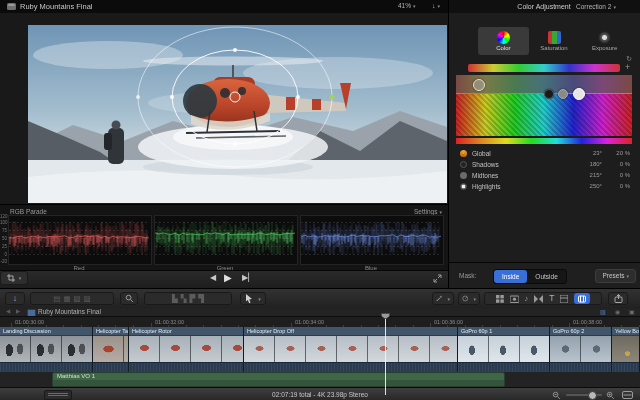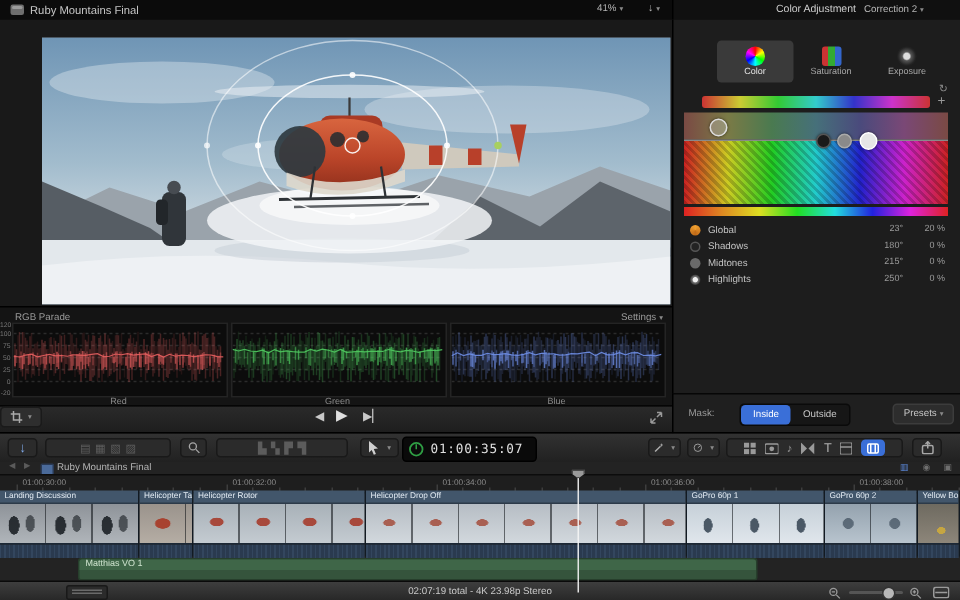--- a/index.html
+++ b/index.html
@@ -1017,27 +1017,20 @@
       <span class="tb-glyph dim">▚</span>
       <span class="tb-glyph dim">▛</span>
       <span class="tb-glyph dim">▜</span>
     </div>
     <div class="tb-btn" style="left:240px;width:26px;">
       <svg width="8" height="10" viewBox="0 0 8 10">
           <path d="M1,0 L7,5 L4.2,5.4 L5.6,8.6 L4.2,9.2 L2.8,6 L1,7.6 Z" fill="#cfcfcf"></path>
         </svg>
       <span class="caret">▾</span>
     </div>
-    <div id="timecode-box" class="abs">
-      <svg width="11" height="11" viewBox="0 0 11 11" style="margin-left:3px;">
-        <circle cx="5.5" cy="5.5" r="4.2" fill="none" stroke="#2f9e44" stroke-width="1.2"></circle>
-        <line x1="5.5" y1="5.5" x2="5.5" y2="2.2" stroke="#2f9e44" stroke-width="1"></line>
-      </svg>
-      <span id="timecode">01:00:35:07</span>
-    </div>
     <div class="tb-btn" style="left:432px;width:22px;">
       <svg width="9" height="9" viewBox="0 0 9 9">
           <line x1="1" y1="8" x2="6" y2="3" stroke="#b0b0b0" stroke-width="1.3"></line>
           <path d="M7,0 L7.4,1.6 L9,2 L7.4,2.4 L7,4 L6.6,2.4 L5,2 L6.6,1.6 Z" fill="#b0b0b0"></path>
         </svg>
       <span class="caret">▾</span>
     </div>
     <div class="tb-btn" style="left:458px;width:22px;">
       <svg width="9" height="9" viewBox="0 0 11 11">
           <circle cx="5.5" cy="5.5" r="4.2" fill="none" stroke="#a8a8a8"></circle>

